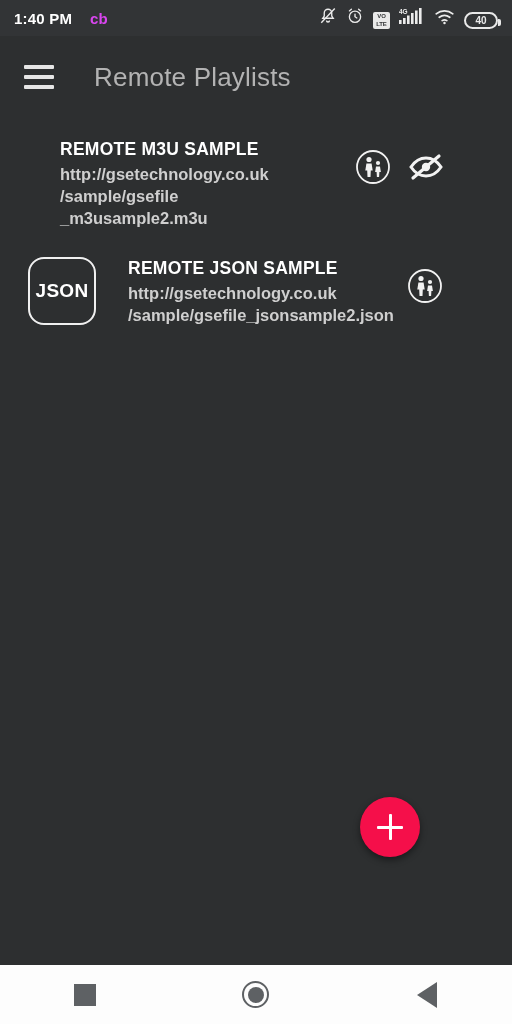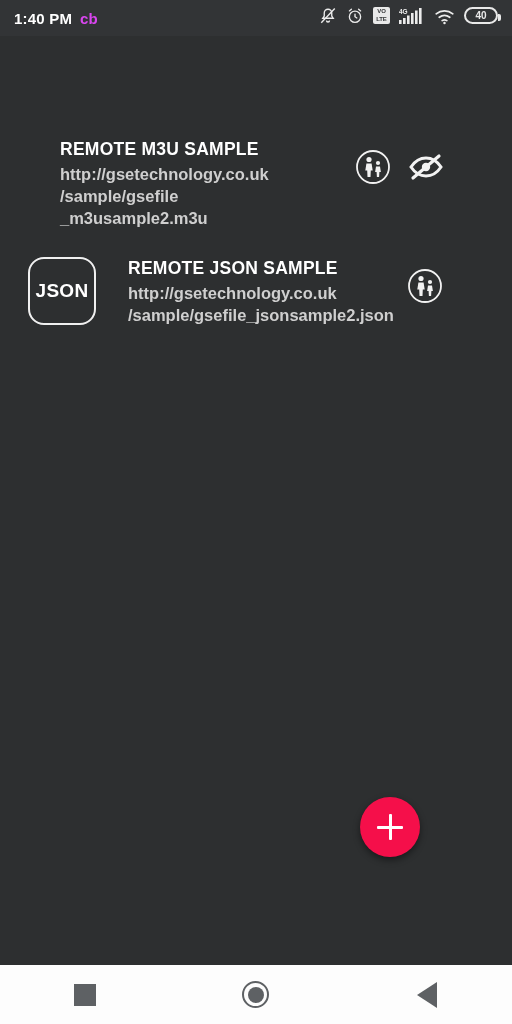--- a/index.html
+++ b/index.html
@@ -11,24 +11,24 @@
   }
   .phone { position:relative; width:512px; height:1024px; background:#2d2f30; }
 
   
   .statusbar {
     position:absolute; top:0; left:0; width:512px; height:36px;
     background:#323436;
     display:flex; align-items:center; justify-content:space-between;
     padding:0 14px;
   }
-  .status-left { display:flex; gap:8px; }
+  .status-left { display:flex; gap:18px; }
   .status-time { color:#fff; font-size:15px; font-weight:bold; letter-spacing:.2px; }
   .status-cb { color:#d946ef; font-size:15px; font-weight:bold; }
-  .status-right { display:flex; align-items:flex-start; gap:9px; }
+  .status-right { display:flex; align-items:flex-end; gap:9px; }
   .sicon { display:block; }
   .volte-badge {
     width:17px; height:17px; border-radius:2px; background:#e9e9e9;
     color:#323436; font-size:6px; font-weight:bold; line-height:7.5px;
     display:flex; flex-direction:column; align-items:center; justify-content:center;
     letter-spacing:-.2px;
   }
   .battery {
     width:34px; height:17px; border:2px solid #e9e9e9; border-radius:9px;
     display:flex; align-items:center; justify-content:center; position:relative;
@@ -168,20 +168,28 @@
           <path d="M9.3 15.3a5 5 0 0 1 5.4 0" fill="none" stroke="#ececec" stroke-width="2" stroke-linecap="round"></path>
           <circle cx="12" cy="18" r="1.4" fill="#ececec"></circle>
         </svg>
       </span>
       <span class="battery">
         <span>40</span>
       </span>
     </div>
   </div>
 
+  <div class="appbar">
+    <div class="hamburger">
+      <i></i>
+        <i></i>
+        <i></i>
+    </div>
+    <div class="appbar-title">Remote Playlists</div>
+  </div>
 
   <div class="list">
 
     <div class="row">
       <div class="row-text">
         <div class="row-title">REMOTE M3U SAMPLE</div>
         <div class="row-url">
           <span>http://gsetechnology.co.uk</span><br>
           <span>/sample/gsefile</span><br>
           <span>_m3usample2.m3u</span>

